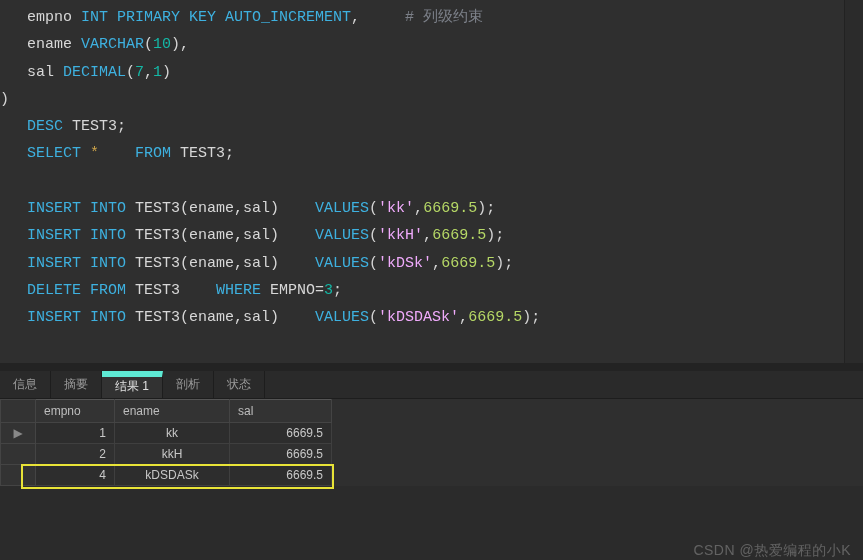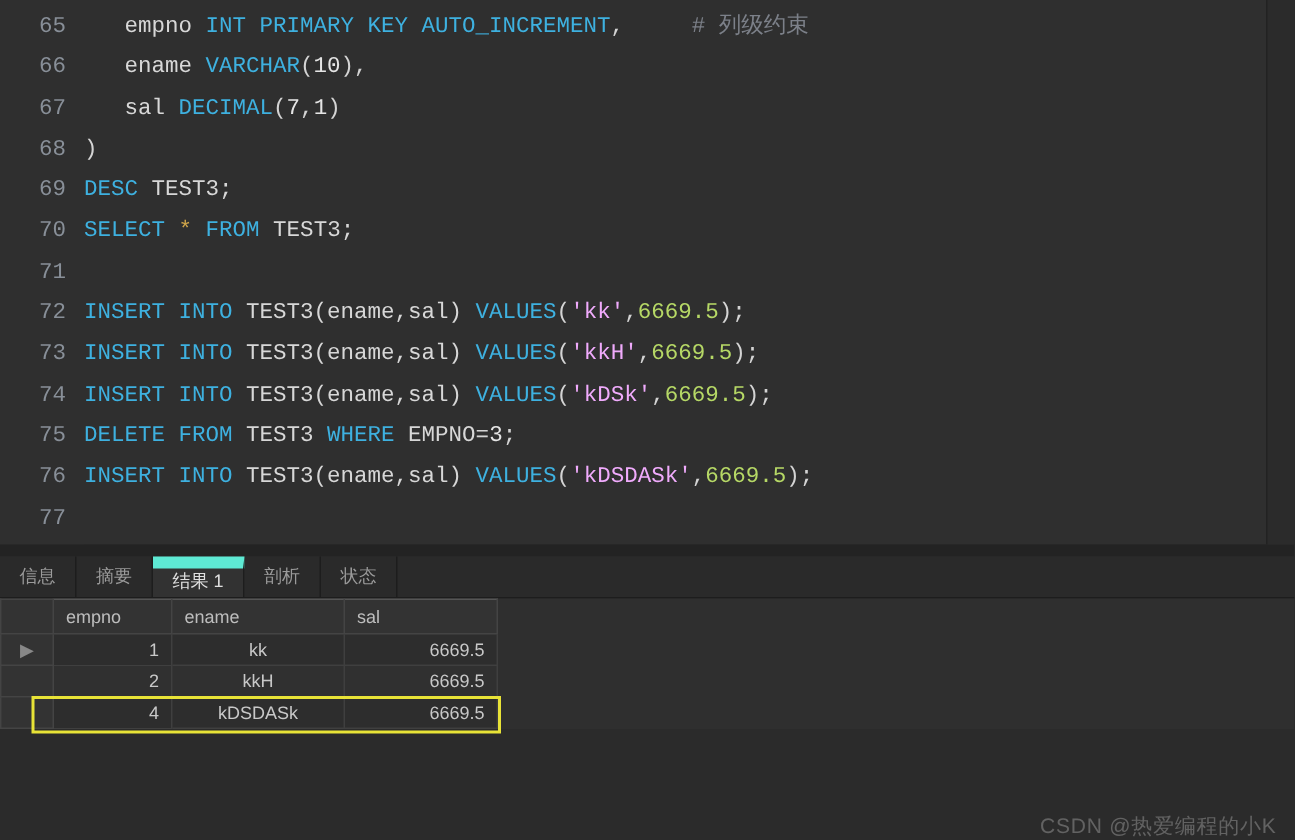--- a/index.html
+++ b/index.html
@@ -37,25 +37,25 @@
     flex: 1;
     padding-top: 4px;
     font-size: 15px;
     white-space: pre;
   }
   .code .line {
     height: 27.3px;
     line-height: 27.3px;
   }
   .tok-default { color: #d4d4d4; }
-  .tok-keyword { color: #3eb1e0; }
+  .tok-keyword { color: #3eb1e0; margin-left: 27px; }
   .tok-type { color: #3eb1e0; }
   .tok-ident { color: #d7d7d7; }
   .tok-string { color: #f0abfc; }
-  .tok-number { color: #e5e5e5; }
+  .tok-number { color: #14b8a6; }
   .tok-number2 { color: #b6d866; }
   .tok-punc { color: #d4d4d4; }
   .tok-comment { color: #7c8089; }
   .tok-star { color: #cfa54a; }
 
   .divider {
     height: 8px;
     background: #232323;
   }
   .tabs {
@@ -70,21 +70,21 @@
     color: #9b9b9b;
     font-family: "Microsoft YaHei", sans-serif;
     font-size: 12px;
     border-right: 1px solid #1d1d1d;
     display: flex;
     align-items: center;
   }
   .tab.active {
     background: #323232;
     color: #e0e0e0;
-    border-top: 8px solid #5eead4;
+    border-top: 6px solid #5eead4;
     padding-top: 3px;
   }
 
   .results {
     background: #2f2f2f;
   }
   .grid {
     display: table;
     border-collapse: collapse;
     font-family: "Segoe UI", sans-serif;
@@ -153,35 +153,20 @@
     width: 18px;
     height: 363px;
     background: #2b2b2b;
     border-left: 1px solid #222;
   }
 </style>
 </head>
 <body>
 
 <div class="editor">
-  <div class="gutter" id="gutter">
-      <div class="ln">65</div>
-      <div class="ln">66</div>
-      <div class="ln">67</div>
-      <div class="ln">68</div>
-      <div class="ln">69</div>
-      <div class="ln">70</div>
-      <div class="ln">71</div>
-      <div class="ln">72</div>
-      <div class="ln">73</div>
-      <div class="ln">74</div>
-      <div class="ln">75</div>
-      <div class="ln">76</div>
-      <div class="ln">77</div>
-    </div>
   <div class="code" id="code"><div class="line"><span class="tok-default">   </span><span class="tok-ident">empno </span><span class="tok-type">INT PRIMARY KEY AUTO_INCREMENT</span><span class="tok-punc">,</span><span class="tok-default">     </span><span class="tok-comment"># 列级约束</span></div><div class="line"><span class="tok-default">   </span><span class="tok-ident">ename </span><span class="tok-type">VARCHAR</span><span class="tok-punc">(</span><span class="tok-number">10</span><span class="tok-punc">),</span></div><div class="line"><span class="tok-default">   </span><span class="tok-ident">sal </span><span class="tok-type">DECIMAL</span><span class="tok-punc">(</span><span class="tok-number">7</span><span class="tok-punc">,</span><span class="tok-number">1</span><span class="tok-punc">)</span></div><div class="line"><span class="tok-punc">)</span></div><div class="line"><span class="tok-keyword">DESC</span><span class="tok-ident"> TEST3;</span></div><div class="line"><span class="tok-keyword">SELECT</span><span class="tok-default"> </span><span class="tok-star">*</span><span class="tok-default"> </span><span class="tok-keyword">FROM</span><span class="tok-ident"> TEST3;</span></div><div class="line"><span class="tok-default"></span></div><div class="line"><span class="tok-keyword">INSERT INTO</span><span class="tok-ident"> TEST3(ename,sal) </span><span class="tok-keyword">VALUES</span><span class="tok-punc">(</span><span class="tok-string">'kk'</span><span class="tok-punc">,</span><span class="tok-number2">6669.5</span><span class="tok-punc">);</span></div><div class="line"><span class="tok-keyword">INSERT INTO</span><span class="tok-ident"> TEST3(ename,sal) </span><span class="tok-keyword">VALUES</span><span class="tok-punc">(</span><span class="tok-string">'kkH'</span><span class="tok-punc">,</span><span class="tok-number2">6669.5</span><span class="tok-punc">);</span></div><div class="line"><span class="tok-keyword">INSERT INTO</span><span class="tok-ident"> TEST3(ename,sal) </span><span class="tok-keyword">VALUES</span><span class="tok-punc">(</span><span class="tok-string">'kDSk'</span><span class="tok-punc">,</span><span class="tok-number2">6669.5</span><span class="tok-punc">);</span></div><div class="line"><span class="tok-keyword">DELETE FROM</span><span class="tok-ident"> TEST3 </span><span class="tok-keyword">WHERE</span><span class="tok-ident"> EMPNO</span><span class="tok-punc">=</span><span class="tok-number">3</span><span class="tok-punc">;</span></div><div class="line"><span class="tok-keyword">INSERT INTO</span><span class="tok-ident"> TEST3(ename,sal) </span><span class="tok-keyword">VALUES</span><span class="tok-punc">(</span><span class="tok-string">'kDSDASk'</span><span class="tok-punc">,</span><span class="tok-number2">6669.5</span><span class="tok-punc">);</span></div><div class="line"><span class="tok-default"></span></div></div>
 </div>
 <div class="right-gutter"></div>
 
 <div class="divider"></div>
 
 <div class="tabs" id="tabs">
     <div class="tab">信息</div>
     <div class="tab">摘要</div>
     <div class="tab active">结果 1</div>

